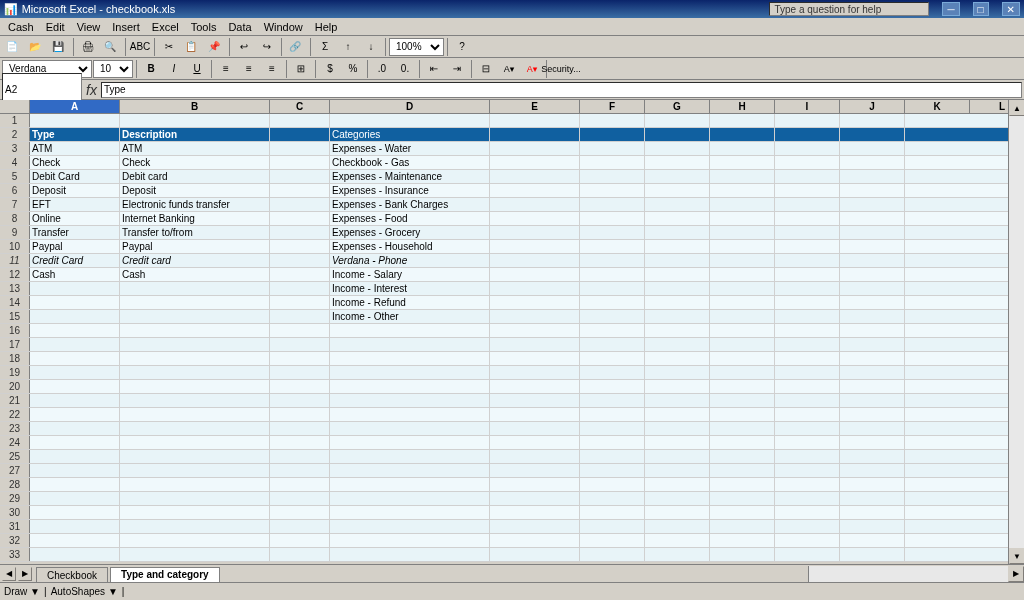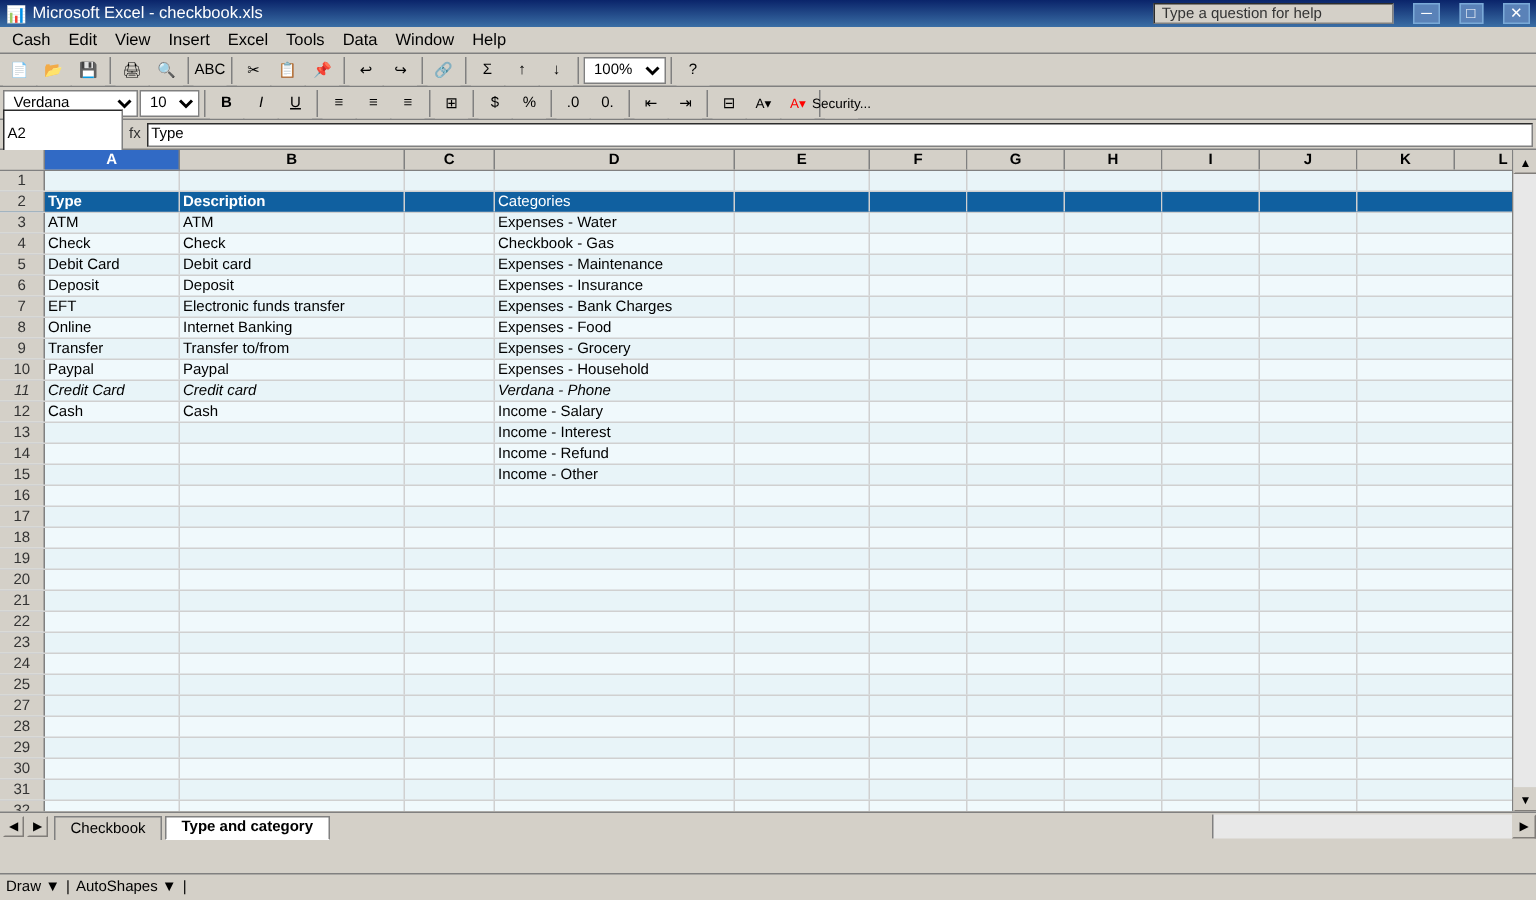--- a/index.html
+++ b/index.html
@@ -74,21 +74,21 @@
       display: flex; align-items: center;
     }
     .formula-input {
       flex: 1; height: 16px;
       border: 1px inset #808080;
       background: white;
       font-size: 10px;
       padding: 0 2px;
       display: flex; align-items: center;
     }
-    .fx-label { font-size: 10px; color: #333; }
+    .fx-label { font-size: 14px; font-style: italic; color: #333; }
 
     
     .col-header-row {
       display: flex;
       background: #d4d0c8;
       border-bottom: 1px solid #808080;
       height: 14px;
       flex-shrink: 0;
     }
     .row-num-header {
@@ -176,21 +176,20 @@
     
     .status-bar {
       background: #d4d0c8;
       height: 18px;
       display: flex;
       align-items: center;
       padding: 0 4px;
       border-top: 1px solid #808080;
       font-size: 10px;
       flex-shrink: 0;
-      margin-top: 23px;
     }
 
     
     .scroll-right {
       width: 16px;
       background: #d4d0c8;
       border-left: 1px solid #808080;
       display: flex;
       flex-direction: column;
       flex-shrink: 0;

